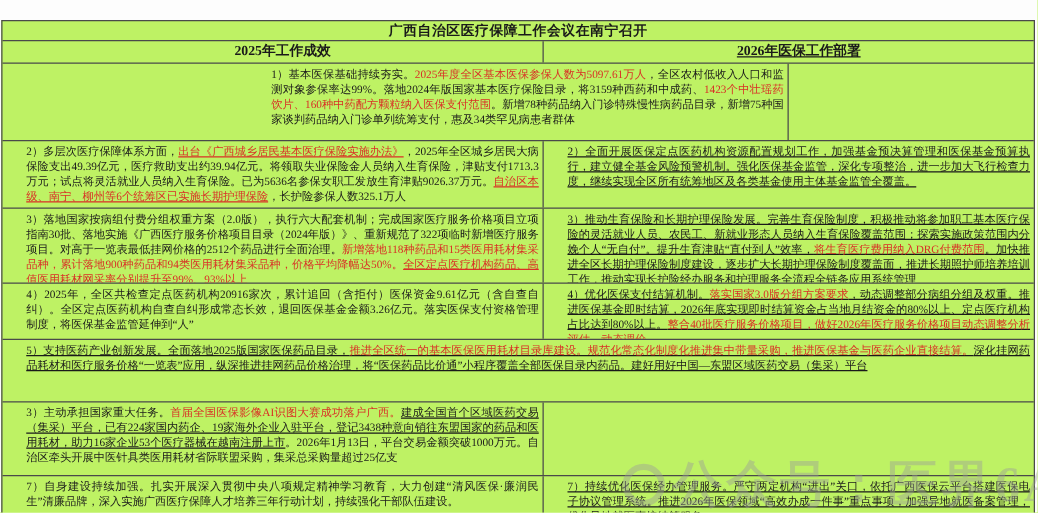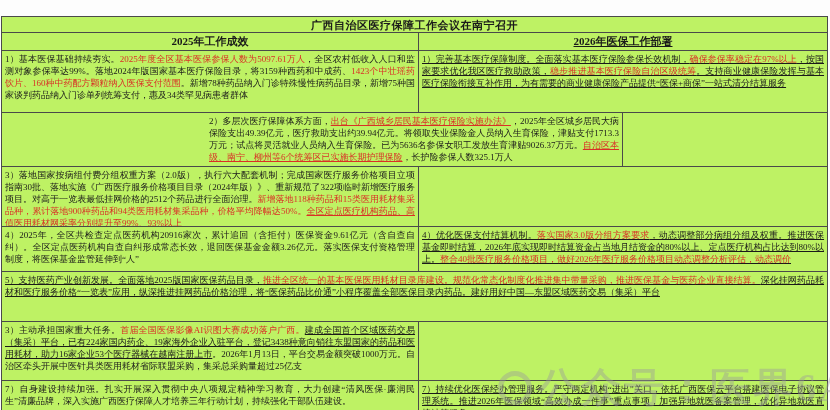--- a/index.html
+++ b/index.html
@@ -28,20 +28,21 @@
     letter-spacing: 0.5px;
   }
   .row { display: flex; border-bottom: 1px solid var(--border, #4a4a4a); }
   .row:last-child { border-bottom: none; }
   .cell {
     padding: 2px 3px;
     font-size: 9px;
     line-height: 12px;
     text-align: justify;
     overflow: hidden;
+    margin-left: 16px;
   }
   .cell.left  { width: 417px; border-right: 1px solid var(--border, #4a4a4a); }
   .cell.right { flex: 1; text-decoration: underline; }
   .header-row { height: 18px; }
   .header-row .cell {
     text-align: center;
     font-weight: bold;
     font-size: 11px;
     line-height: 13px;
     overflow: visible;
@@ -85,29 +86,30 @@
 <div class="tbl">
   <div class="title-row">广西自治区医疗保障工作会议在南宁召开</div>
 
   <div class="row header-row">
     <div class="cell left">2025年工作成效</div>
     <div class="cell right">2026年医保工作部署</div>
   </div>
 
   <div class="row r1">
     <div class="cell left"><span>1）基本医保基础持续夯实。</span><span class="red">2025年度全区基本医保参保人数为5097.61万人</span><span>，全区农村低收入人口和监测对象参保率达99%。落地2024年版国家基本医疗保险目录，将3159种西药和中成药、</span><span class="red">1423个中壮瑶药饮片、160种中药配方颗粒纳入医保支付范围</span><span>。新增78种药品纳入门诊特殊慢性病药品目录，新增75种国家谈判药品纳入门诊单列统筹支付，惠及34类罕见病患者群体</span></div>
-    <div class="cell right"><span>1）完善基本医疗保障制度。全面落实基本医疗保险参保长效机制，</span><span class="red">确保参保率稳定在97%以上</span><span>，按国家要求优化我区医疗救助政策，</span><span class="red">稳步推进基本医疗保险自治区级统筹</span><span>。支持商业健康保险发挥与基本医疗保险衔接互补作用，为有需要的商业健康保险产品提供“医保+商保”一站式清分结算服务</span></div>
   </div>
 
   <div class="row r2">
     <div class="cell left"><span>2）多层次医疗保障体系方面，</span><span class="red-u">出台《广西城乡居民基本医疗保险实施办法》</span><span>，2025年全区城乡居民大病保险支出49.39亿元，医疗救助支出约39.94亿元。将领取失业保险金人员纳入生育保险，津贴支付1713.3万元；试点将灵活就业人员纳入生育保险。已为5636名参保女职工发放生育津贴9026.37万元。</span><span class="red-u">自治区本级、南宁、柳州等6个统筹区已实施长期护理保险</span><span>，长护险参保人数325.1万人</span></div>
+    <div class="cell right"><span>2）全面开展医保定点医药机构资源配置规划工作，加强基金预决算管理和医保基金预算执行，建立健全基金风险预警机制。强化医保基金监管，深化专项整治，进一步加大飞行检查力度，继续实现全区所有统筹地区及各类基金使用主体基金监管全覆盖。</span></div>
   </div>
 
   <div class="row r3">
     <div class="cell left"><span>3）落地国家按病组付费分组权重方案（2.0版），执行六大配套机制；完成国家医疗服务价格项目立项指南30批、落地实施《广西医疗服务价格项目目录（2024年版）》、重新规范了322项临时新增医疗服务项目。对高于一览表最低挂网价格的2512个药品进行全面治理。</span><span class="red">新增落地118种药品和15类医用耗材集采品种，累计落地900种药品和94类医用耗材集采品种，价格平均降幅达50%。</span><span class="red-u">全区定点医疗机构药品、高值医用耗材网采率分别提升至99%、93%以上</span></div>
+    <div class="cell right"><span>3）推动生育保险和长期护理保险发展。完善生育保险制度，积极推动将参加职工基本医疗保险的灵活就业人员、农民工、新就业形态人员纳入生育保险覆盖范围；探索实施政策范围内分娩个人“无自付”。提升生育津贴“直付到人”效率，</span><span class="red">将生育医疗费用纳入DRG付费范围</span><span>。加快推进全区长期护理保险制度建设，逐步扩大长期护理保险制度覆盖面，推进长期照护师培养培训工作，推动实现长护险经办服务和护理服务全流程全链条应用系统管理</span></div>
   </div>
 
   <div class="row r4">
     <div class="cell left"><span>4）2025年，全区共检查定点医药机构20916家次，累计追回（含拒付）医保资金9.61亿元（含自查自纠）。全区定点医药机构自查自纠形成常态长效，退回医保基金金额3.26亿元。落实医保支付资格管理制度，将医保基金监管延伸到“人”</span></div>
     <div class="cell right"><span>4）优化医保支付结算机制。</span><span class="red">落实国家3.0版分组方案要求</span><span>，动态调整部分病组分组及权重。推进医保基金即时结算，2026年底实现即时结算资金占当地月结资金的80%以上、定点医疗机构占比达到80%以上。</span><span class="red">整合40批医疗服务价格项目，做好2026年医疗服务价格项目动态调整分析评估，动态调价</span></div>
   </div>
 
   <div class="row r5">
     <div class="cell right"><span>5）支持医药产业创新发展。全面落地2025版国家医保药品目录，</span><span class="red">推进全区统一的基本医保医用耗材目录库建设。规范化常态化制度化推进集中带量采购，推进医保基金与医药企业直接结算。</span><span>深化挂网药品耗材和医疗服务价格“一览表”应用，纵深推进挂网药品价格治理，将“医保药品比价通”小程序覆盖全部医保目录内药品。建好用好中国—东盟区域医药交易（集采）平台</span></div>
   </div>

